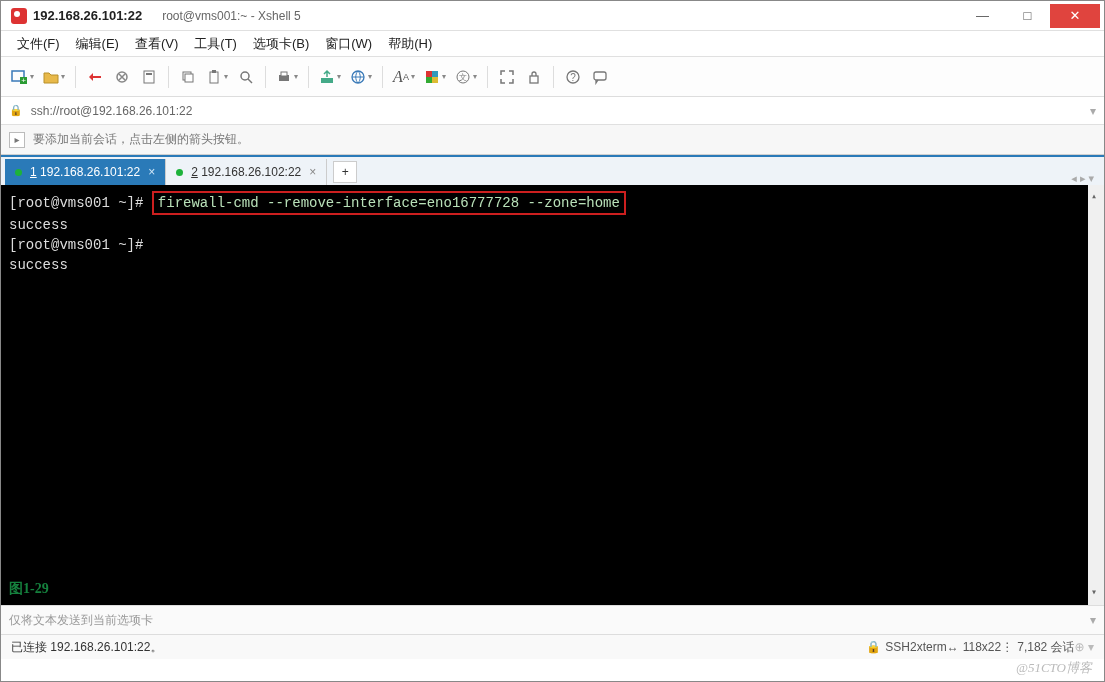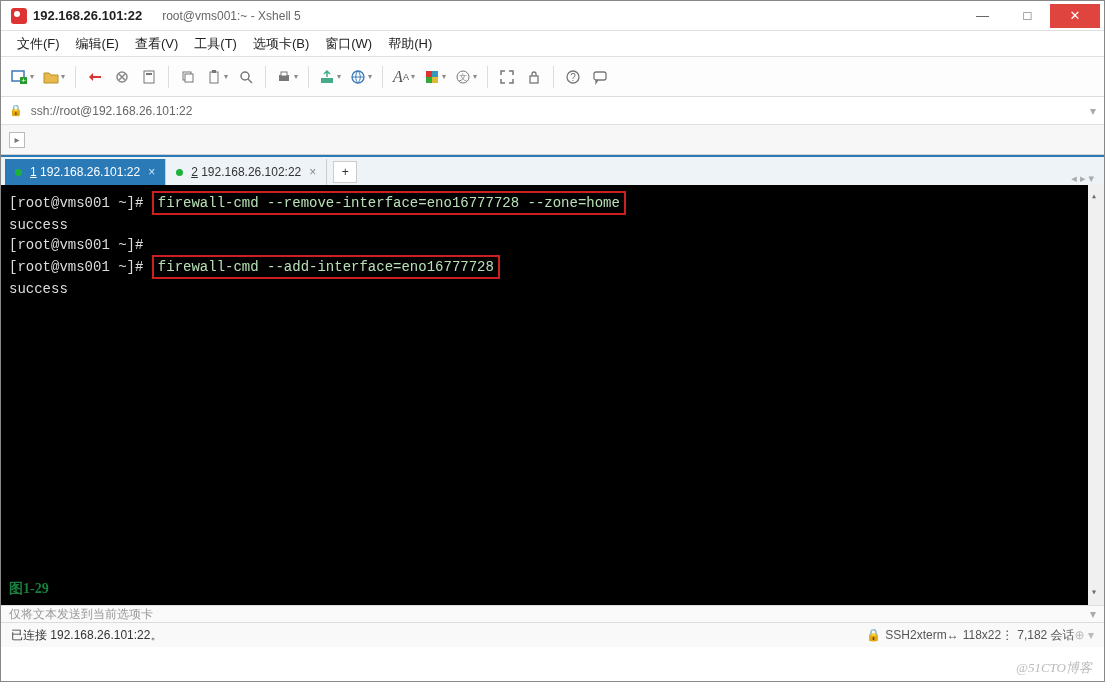--- a/index.html
+++ b/index.html
@@ -33,21 +33,21 @@
 .tabstrip .nav-right{ margin-left:auto; display:flex; gap:2px; color:#aaa; padding:0 6px; font-size:11px;}
 .term { background:#000; color:#ccc; font-family:"Consolas","Courier New",monospace; font-size:14px; line-height:20px; padding:6px 8px; height:420px; position:relative; overflow:hidden;}
 .term .scrollbar{position:absolute;right:0;top:0;width:16px;height:100%;background:#f0f0f0;}
 .term .scrollbar::before{content:"▴";position:absolute;top:2px;left:3px;font-size:10px;color:#666;}
 .term .scrollbar::after{content:"▾";position:absolute;bottom:2px;left:3px;font-size:10px;color:#666;}
 .prompt{ color:#ddd;}
 .cmdbox{ border:2px solid #cc1f1f; padding:0 4px; color:#b8e0b8; display:inline-block;}
 .comment{ color:#cc1f1f; font-weight:bold; font-family:"Microsoft YaHei",sans-serif; font-size:13px;}
 .figlabel{ position:absolute; left:8px; bottom:6px; color:#15803d; font-weight:bold; font-family:"Microsoft YaHei"; font-size:14px;}
 .cursor{ display:inline-block; width:9px; height:16px; background:#2bcf2b; vertical-align:middle;}
-.sendbar{ height:18px; border-top:1px solid #ddd; border-bottom:1px solid #ddd; background:#fafafa; display:flex; align-items:center; padding:0 8px; color:#999; font-size:12px;}
+.sendbar{ height:30px; border-top:1px solid #ddd; border-bottom:1px solid #ddd; background:#fafafa; display:flex; align-items:center; padding:0 8px; color:#999; font-size:12px;}
 .statusbar{ height:24px; display:flex; align-items:center; padding:0 10px; font-size:12px; color:#333; background:#f9f9f9;}
 .statusbar .spacer{flex:1;}
 .statusbar .seg{display:flex;align-items:center;gap:4px;color:#555;}
 .watermark{ position:absolute; right:12px; bottom:4px; color:#bbb; font-size:13px; font-family:"Microsoft YaHei"; font-style:italic;}
 svg{display:block;}
 </style>
 </head>
 <body>
 
 <div class="titlebar">
@@ -197,20 +197,21 @@
 </div>
 
 <div class="addrbar">
   <span class="lock">🔒</span>
   <span>ssh://root@192.168.26.101:22</span>
   <span style="margin-left:auto;color:#aaa">▾</span>
 </div>
 
 <div class="hintbar">
   <div class="arrow-btn">▸</div>
+  <span>要添加当前会话，点击左侧的箭头按钮。</span>
 </div>
 
 <div class="tabstrip">
   <div class="tab active">
     <span class="dot"></span>
     <span><u>1</u> <span>192.168.26.101:22</span></span>
     <span class="tabclose">×</span>
   </div>
   <div class="tab">
     <span class="dot"></span>
@@ -218,21 +219,20 @@
     <span class="tabclose">×</span>
   </div>
   <div class="tab add">+</div>
   <div class="nav-right">◂ ▸ ▾</div>
 </div>
 
 <div class="term">
   <div><span class="prompt">[root@vms001 ~]#</span> <span class="cmdbox">firewall-cmd --remove-interface=eno16777728 --zone=home</span></div>
   <div class="prompt">success</div>
   <div><span class="prompt">[root@vms001 ~]#</span></div>
-  <div><span class="prompt">[root@vms001 ~]#</span> <span class="cmdbox">firewall-cmd --add-interface=eno16777728</span></div>
   <div class="prompt">success</div>
   <div class="figlabel">图1-29</div>
   <div class="scrollbar"></div>
 </div>
 
 <div class="sendbar">
   <span>仅将文本发送到当前选项卡</span>
   <span style="margin-left:auto;color:#aaa">▾</span>
 </div>
 

